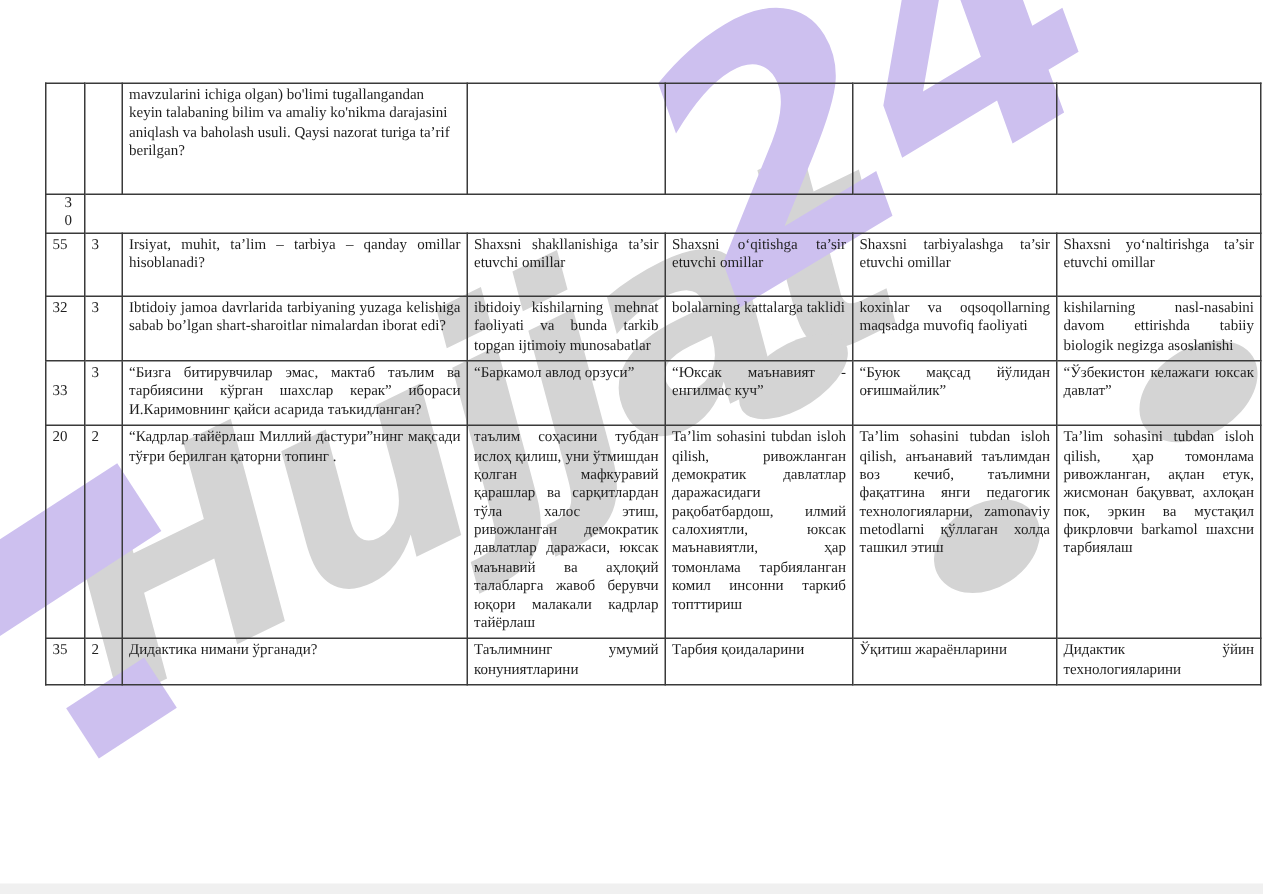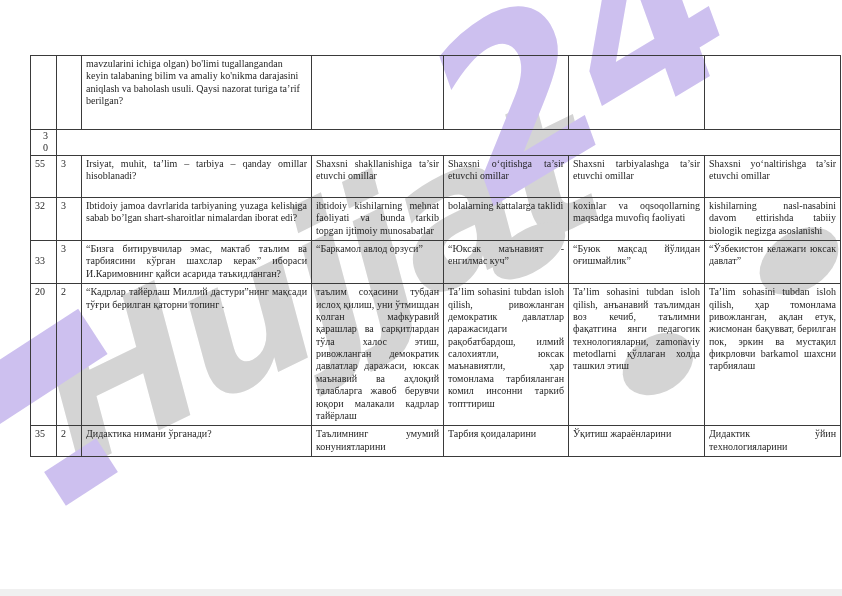--- a/index.html
+++ b/index.html
@@ -122,21 +122,21 @@
           <td class="option">“Буюк мақсад йўлидан оғишмайлик”</td>
           <td class="option">“Ўзбекистон келажаги юксак давлат”</td>
         </tr>
         <tr class="row-question row-q34">
           <td class="num">20</td>
           <td class="score">2</td>
           <td class="question">“Кадрлар тайёрлаш Миллий дастури”нинг мақсади тўғри берилган қаторни топинг .</td>
           <td class="option">таълим соҳасини тубдан ислоҳ қилиш, уни ўтмишдан қолган мафкуравий қарашлар ва сарқитлардан тўла халос этиш, ривожланган демократик давлатлар даражаси, юксак маънавий ва аҳлоқий талабларга жавоб берувчи юқори малакали кадрлар тайёрлаш</td>
           <td class="option">Ta’lim sohasini tubdan isloh qilish, ривожланган демократик давлатлар даражасидаги рақобатбардош, илмий салохиятли, юксак маънавиятли, ҳар томонлама тарбияланган комил инсонни таркиб топттириш</td>
           <td class="option">Ta’lim sohasini tubdan isloh qilish, анъанавий таълимдан воз кечиб, таълимни фақатгина янги педагогик технологияларни, zamonaviy metodlarni қўллаган холда ташкил этиш</td>
-          <td class="option">Ta’lim sohasini tubdan isloh qilish, ҳар томонлама ривожланган, ақлан етук, жисмонан бақувват, берилган пок, эркин ва мустақил фикрловчи barkamol шахсни тарбиялаш</td>
+          <td class="option">Ta’lim sohasini tubdan isloh qilish, ҳар томонлама ривожланган, ақлан етук, жисмонан бақувват, ахлоқан пок, эркин ва мустақил фикрловчи barkamol шахсни тарбиялаш</td>
         </tr>
         <tr class="row-question row-q35">
           <td class="num">35</td>
           <td class="score">2</td>
           <td class="question">Дидактика нимани ўрганади?</td>
           <td class="option">Таълимнинг умумий конуниятларини</td>
           <td class="option">Тарбия қоидаларини</td>
           <td class="option">Ўқитиш жараёнларини</td>
           <td class="option">Дидактик ўйин технологияларини</td>
         </tr>

